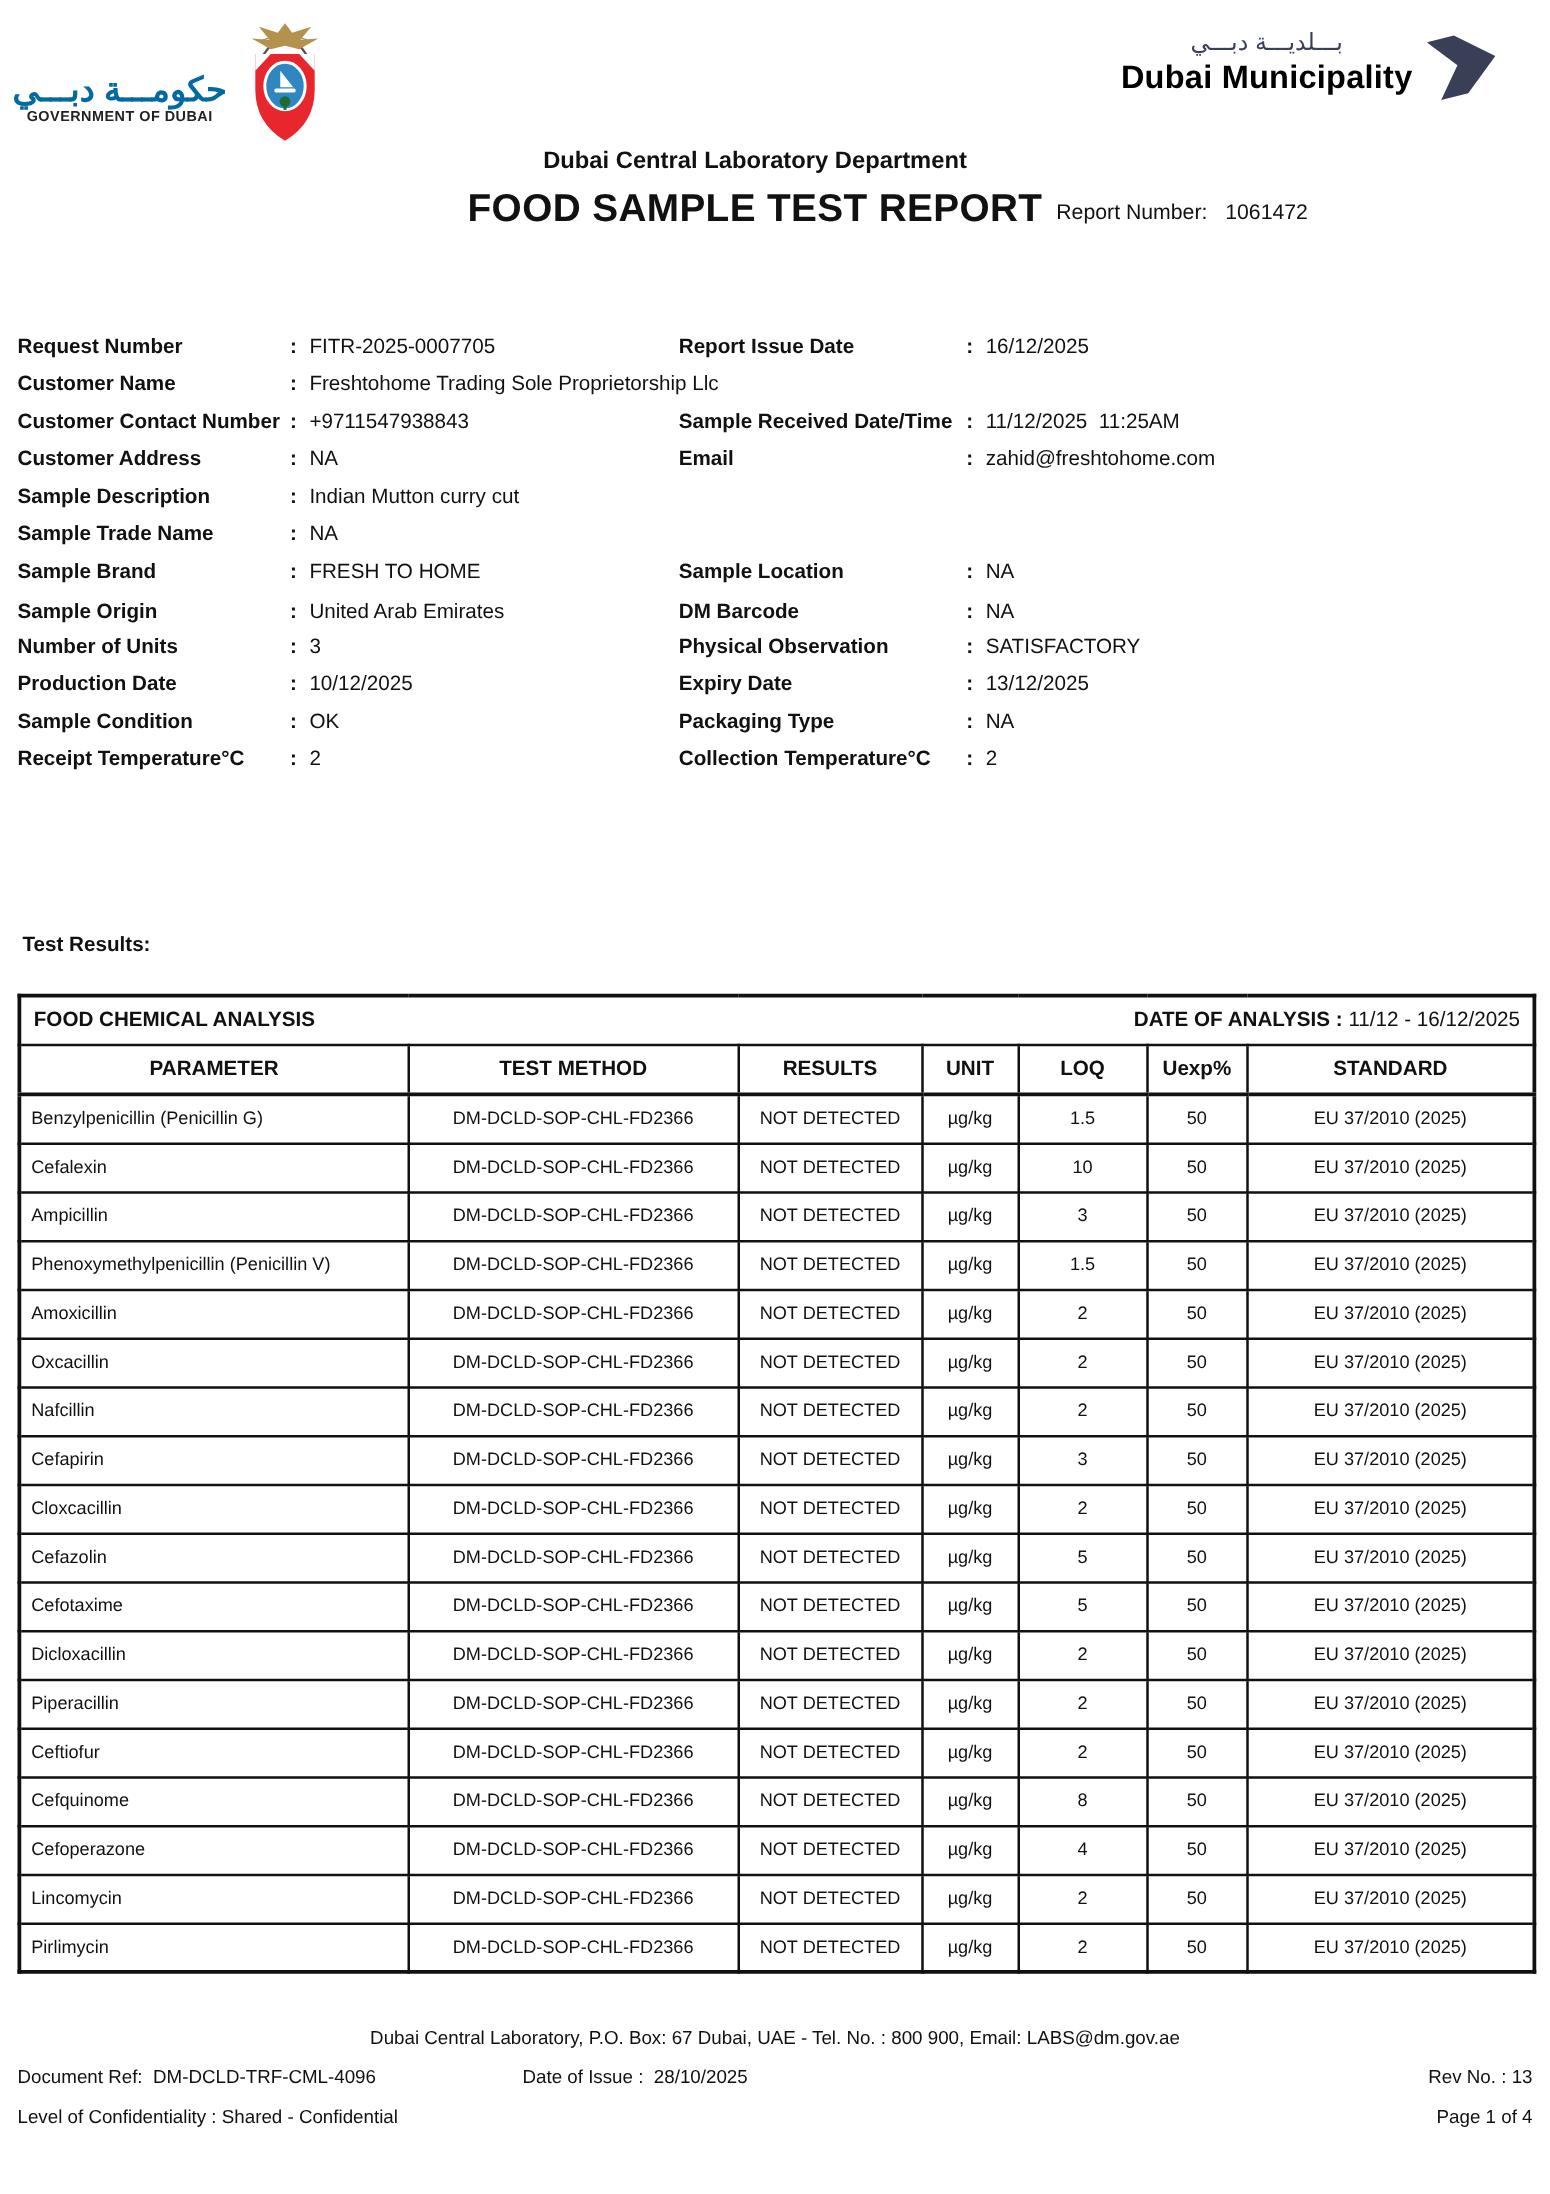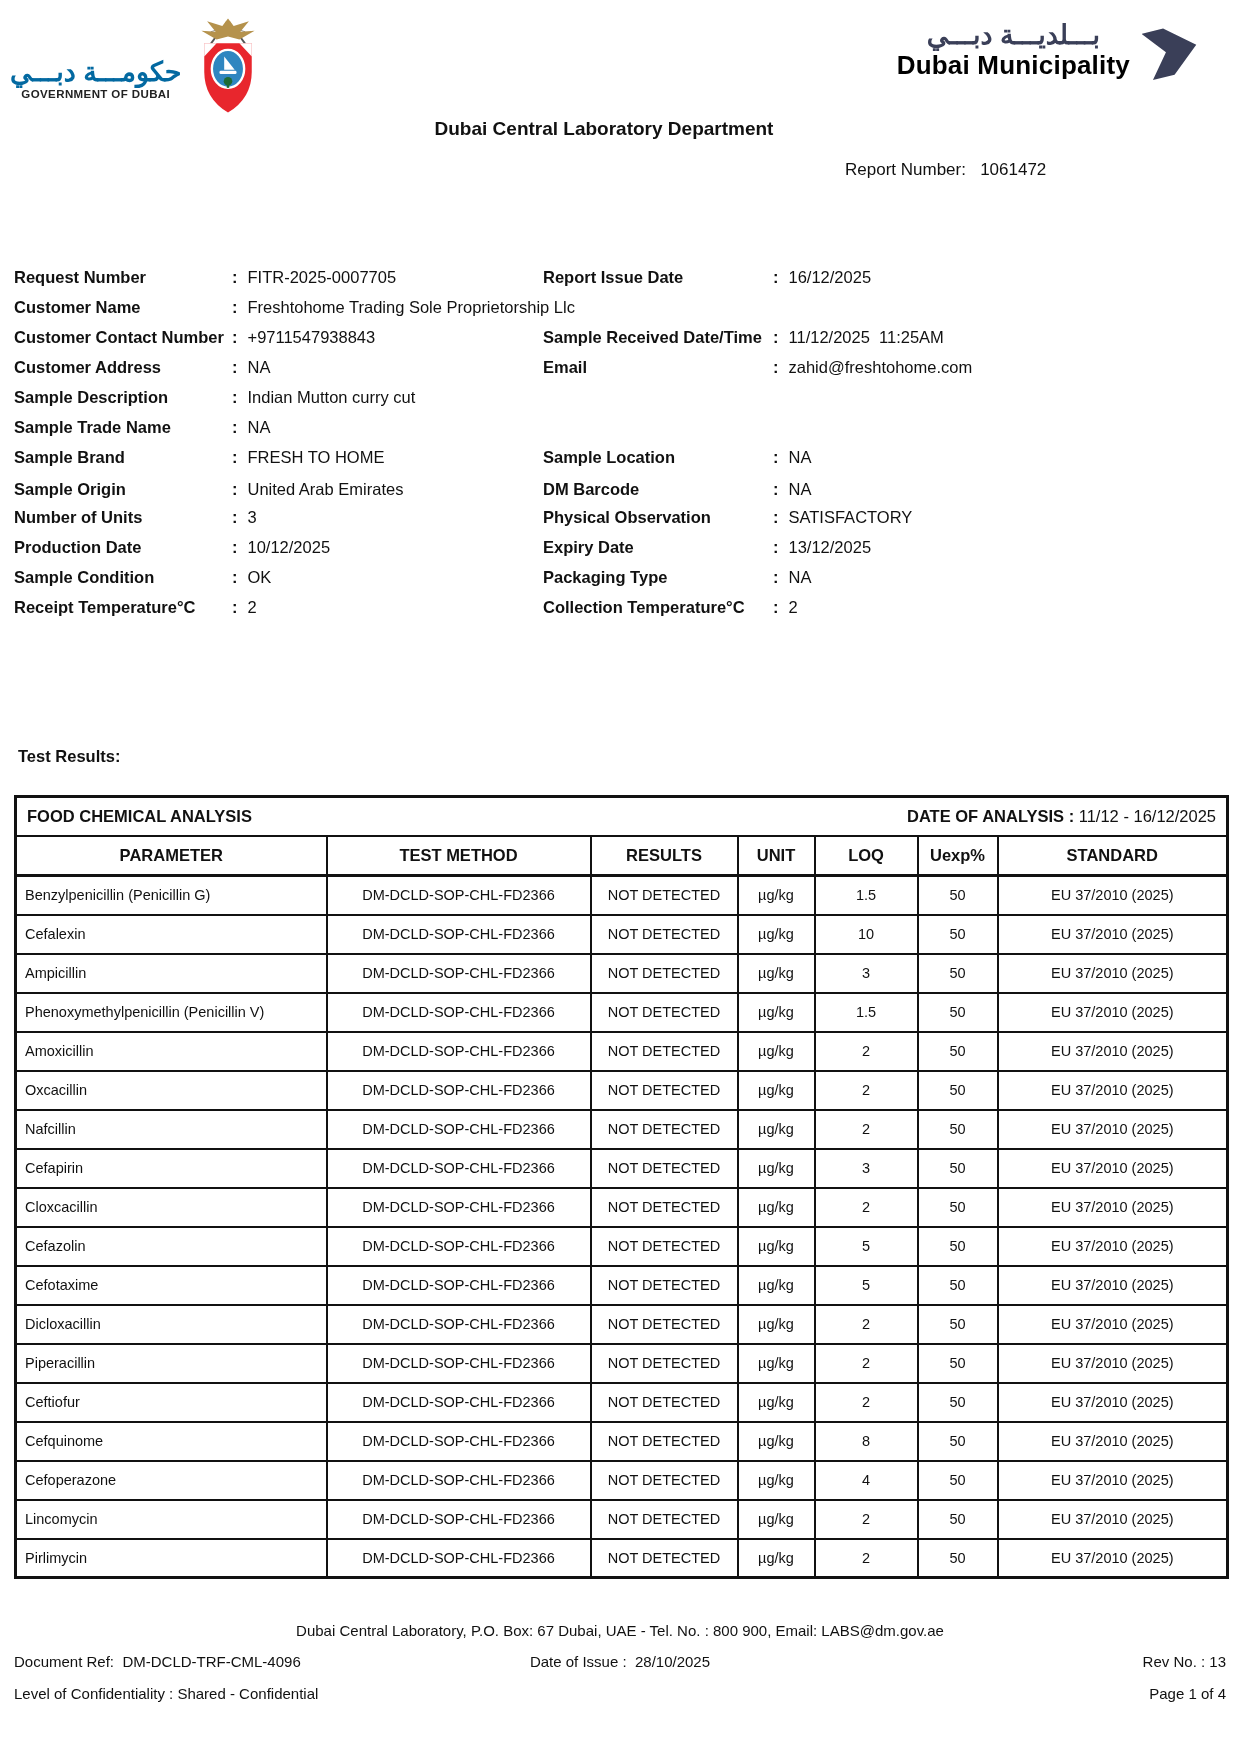--- a/index.html
+++ b/index.html
@@ -9,21 +9,21 @@
 
   
   .gov-logo { position:absolute; top:16px; left:10px; display:flex; align-items:center; gap:8px; }
   .gov-text { text-align:center; margin-top:26px; }
   .gov-ar { font-size:27px; font-weight:bold; color:#0369a1; line-height:1.05; }
   .gov-en { font-size:11.5px; font-weight:bold; letter-spacing:.4px; color:#222; margin-top:2px; }
   .crest { width:76px; height:100px; }
 
   .dm-logo { position:absolute; top:14px; right:40px; display:flex; align-items:center; gap:12px; }
   .dm-text { text-align:center; }
-  .dm-ar { font-size:27px; font-weight:bold; color:#3a3f58; line-height:1.1; }
+  .dm-ar { font-size:19px; font-weight:normal; color:#3a3f58; line-height:1.1; }
   .dm-en { font-size:26px; font-weight:bold; color:#000000; letter-spacing:.2px; }
   .dm-arrow { width:58px; height:74px; }
 
   
   .titles { position:absolute; top:118px; left:0; width:1136px; text-align:center;margin-left:36px; }
   .dept { font-size:19px; font-weight:bold; }
   .main-title { font-size:31px; font-weight:bold; letter-spacing:.3px; margin-top:9px; }
   .report-number { position:absolute; top:160px; left:845px; font-size:17px; }
 
   
@@ -53,21 +53,21 @@
   .rtable th { height:40px; font-size:16.5px; font-weight:bold; text-align:center; background:#fff; border-bottom-width:3px; }
   .rtable td { height:39px; font-size:14.5px; text-align:center; vertical-align:middle; background:#fff; }
   .rtable td.param { text-align:left; padding-left:8px; }
 
   
   .f-address { position:absolute; top:1622px; left:0; width:100%; text-align:center; font-size:15px; }
   .f-row { position:absolute; left:14px; right:14px; display:flex; font-size:15px; }
   .f-row1 { top:1653px; }
   .f-row2 { top:1685px;gap:35px; }
   .f-left { flex:1; text-align:left; }
-  .f-mid { flex:1; text-align:center; }
+  .f-mid { flex:1; }
   .f-right { flex:1; text-align:right; }
   .f-class { position:absolute; top:1727px; left:0; width:100%; text-align:center; font-size:15.5px; }
   .sp { white-space:pre; }
 </style>
 </head>
 <body>
 
 <div class="page">
 
   <div class="gov-logo">
@@ -100,20 +100,21 @@
     </div>
     <svg class="dm-arrow" viewBox="0 0 78 96">
       <g transform="rotate(-14 39 48)">
         <polygon points="6,16 36,16 74,48 36,80 6,80 32,48" fill="#3a3f58"></polygon>
       </g>
     </svg>
   </div>
 
   <div class="titles">
     <div class="dept">Dubai Central Laboratory Department</div>
+    <div class="main-title">FOOD SAMPLE TEST REPORT</div>
   </div>
   <div class="report-number">
     <span>Report Number:</span>
     <span class="sp"> </span>
     <span>1061472</span>
   </div>
 
   <div class="info" id="info-rows">
       <div class="irow">
         <div class="ipair left">

